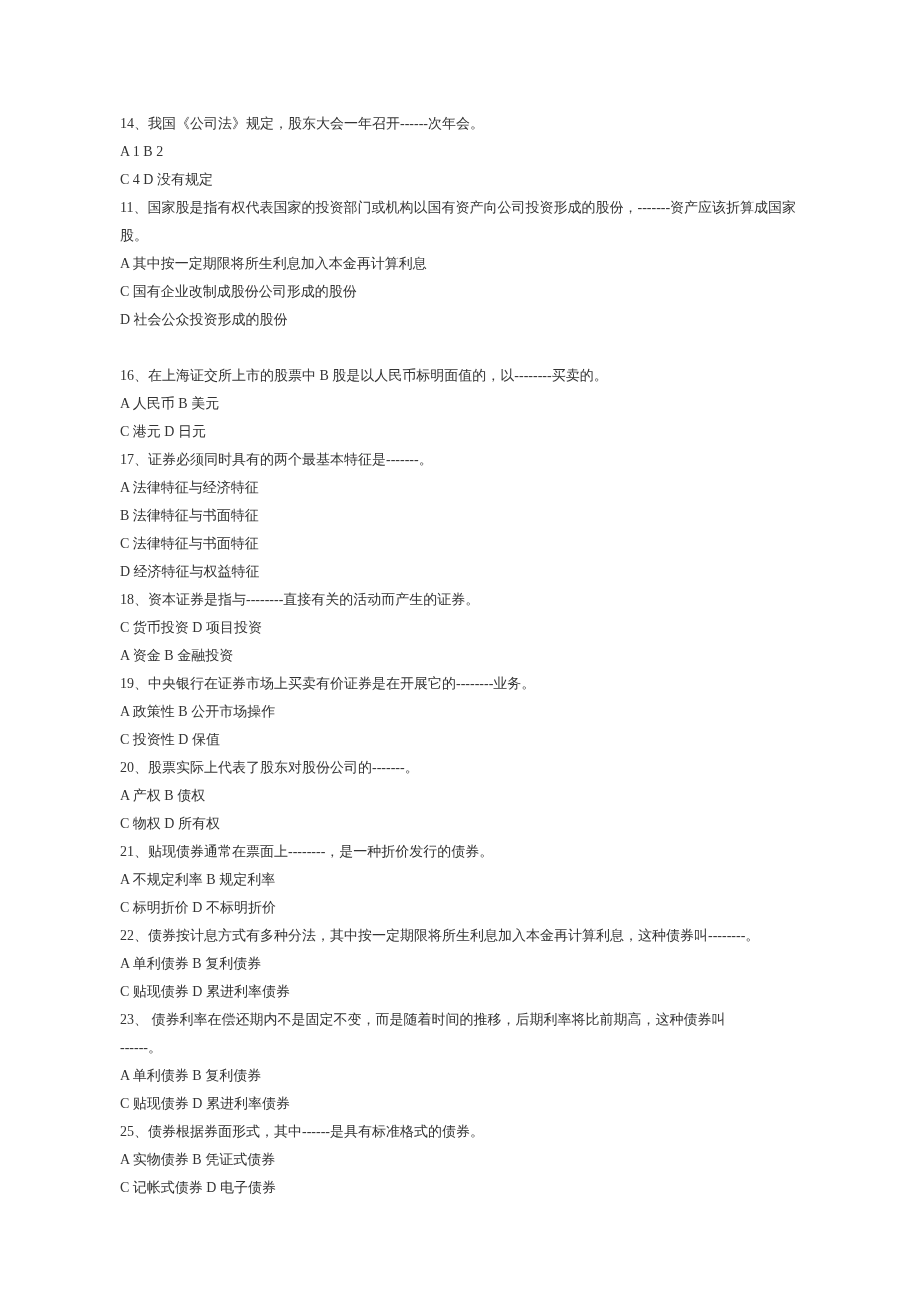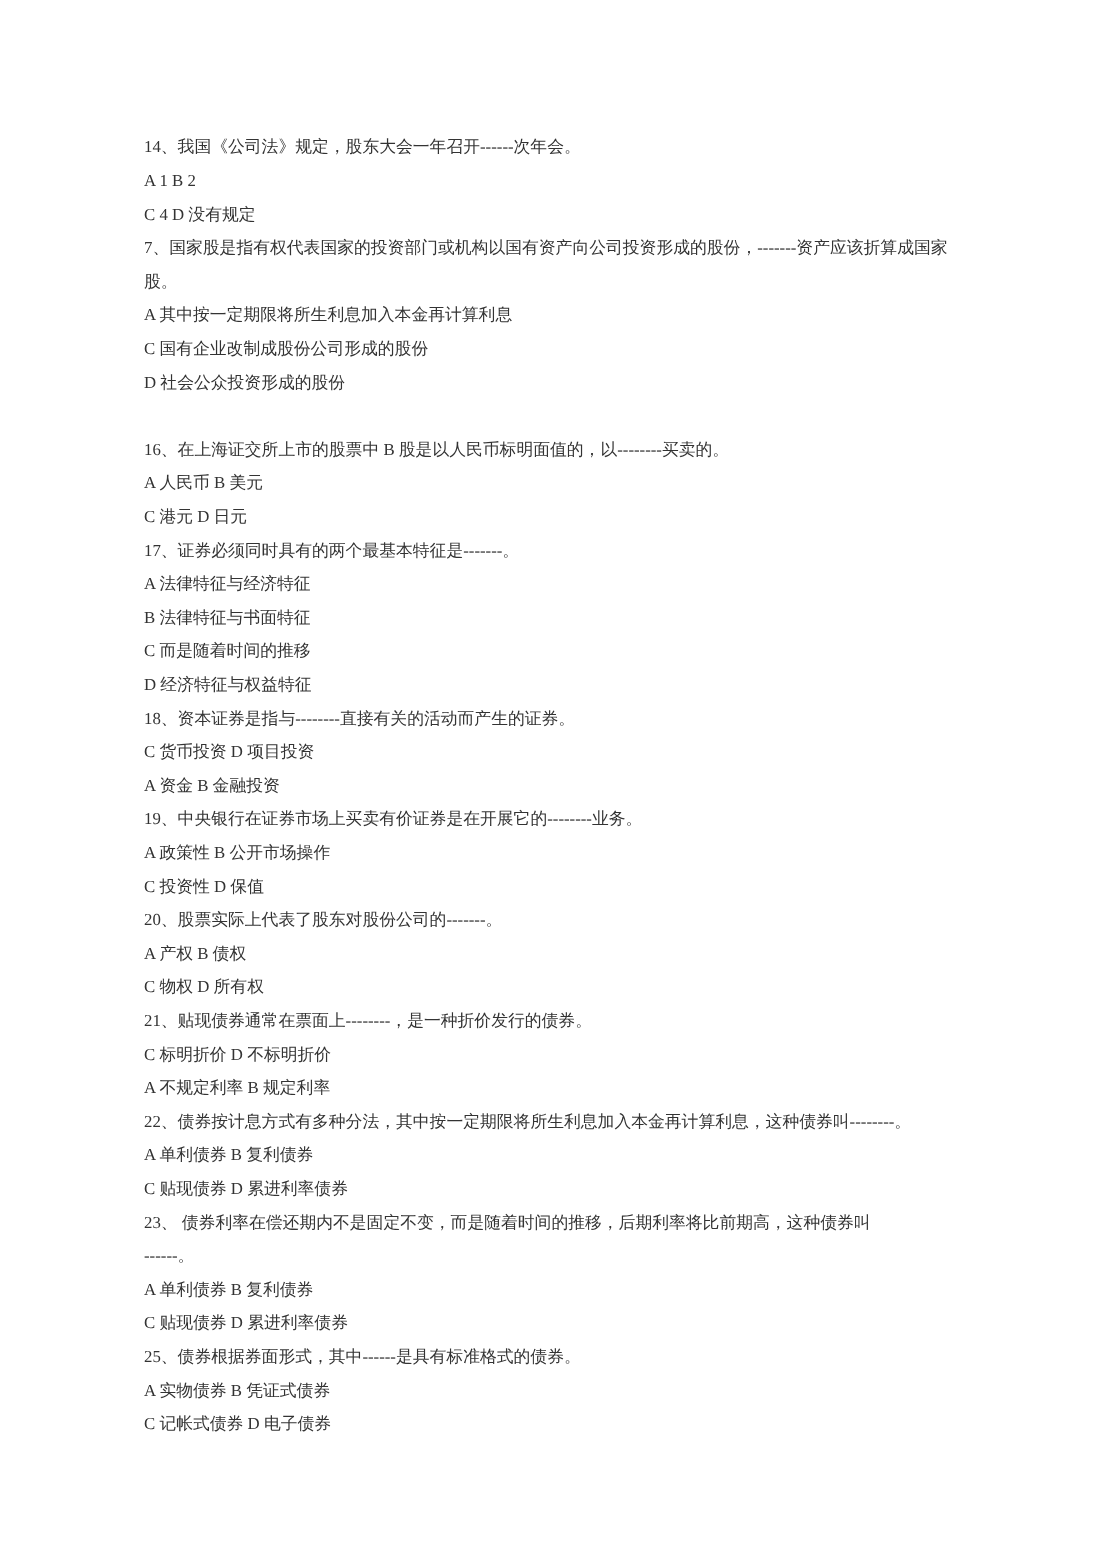--- a/index.html
+++ b/index.html
@@ -20,57 +20,57 @@
 </head>
 <body>
 
 <div id="content">
     <div class="question-block">
       <span class="q-text">14、我国《公司法》规定，股东大会一年召开------次年会。</span>
       <span class="opt-line">A  1  B  2</span>
       <span class="opt-line">C  4  D  没有规定</span>
     </div>
     <div class="question-block">
-      <span class="q-text">7、国家股是指有权代表国家的投资部门或机构以国有资产向公司投资形成的股份，-------资产应该折算成国家股。</span>
+      <span class="q-text">11、国家股是指有权代表国家的投资部门或机构以国有资产向公司投资形成的股份，-------资产应该折算成国家股。</span>
       <span class="opt-line">A 其中按一定期限将所生利息加入本金再计算利息</span>
       <span class="opt-line">C  国有企业改制成股份公司形成的股份</span>
       <span class="opt-line">D  社会公众投资形成的股份</span>
     </div>
     <div class="spacer"></div>
     <div class="question-block">
       <span class="q-text">16、在上海证交所上市的股票中 B 股是以人民币标明面值的，以--------买卖的。</span>
       <span class="opt-line">A  人民币  B  美元</span>
       <span class="opt-line">C  港元  D  日元</span>
     </div>
     <div class="question-block">
       <span class="q-text">17、证券必须同时具有的两个最基本特征是-------。</span>
       <span class="opt-line">A  法律特征与经济特征</span>
       <span class="opt-line">B  法律特征与书面特征</span>
-      <span class="opt-line">C  而是随着时间的推移</span>
+      <span class="opt-line">C  法律特征与书面特征</span>
       <span class="opt-line">D  经济特征与权益特征</span>
     </div>
     <div class="question-block">
       <span class="q-text">18、资本证券是指与--------直接有关的活动而产生的证券。</span>
       <span class="opt-line">C  货币投资  D  项目投资</span>
       <span class="opt-line">A  资金  B  金融投资</span>
     </div>
     <div class="question-block">
       <span class="q-text">19、中央银行在证券市场上买卖有价证券是在开展它的--------业务。</span>
       <span class="opt-line">A  政策性  B  公开市场操作</span>
       <span class="opt-line">C  投资性  D  保值</span>
     </div>
     <div class="question-block">
       <span class="q-text">20、股票实际上代表了股东对股份公司的-------。</span>
       <span class="opt-line">A  产权  B  债权</span>
       <span class="opt-line">C  物权  D  所有权</span>
     </div>
     <div class="question-block">
       <span class="q-text">21、贴现债券通常在票面上--------，是一种折价发行的债券。</span>
+      <span class="opt-line">A  不规定利率  B  规定利率</span>
       <span class="opt-line">C  标明折价  D  不标明折价</span>
-      <span class="opt-line">A  不规定利率  B  规定利率</span>
     </div>
     <div class="question-block">
       <span class="q-text">22、债券按计息方式有多种分法，其中按一定期限将所生利息加入本金再计算利息，这种债券叫--------。</span>
       <span class="opt-line"></span>
       <span class="opt-line">A  单利债券  B  复利债券</span>
       <span class="opt-line">C  贴现债券  D  累进利率债券</span>
     </div>
     <div class="question-block">
       <span class="q-text">23、  债券利率在偿还期内不是固定不变，而是随着时间的推移，后期利率将比前期高，这种债券叫</span>
       <span class="opt-line">------。</span>

